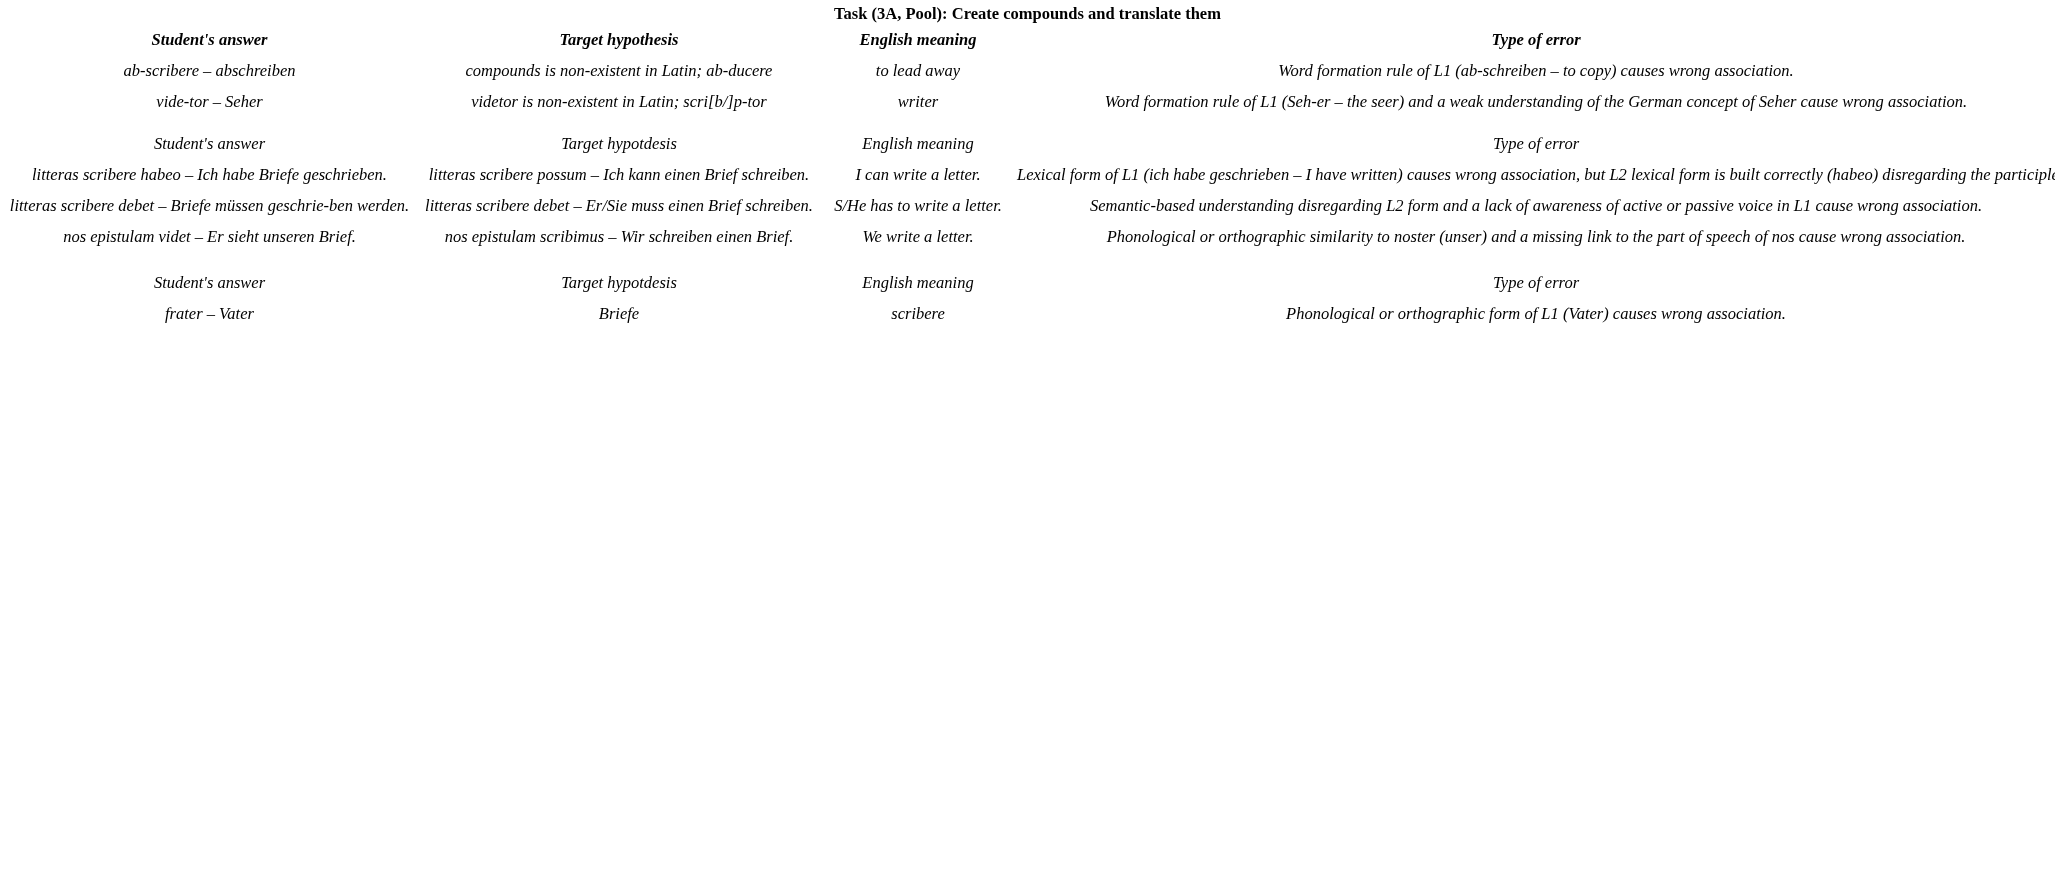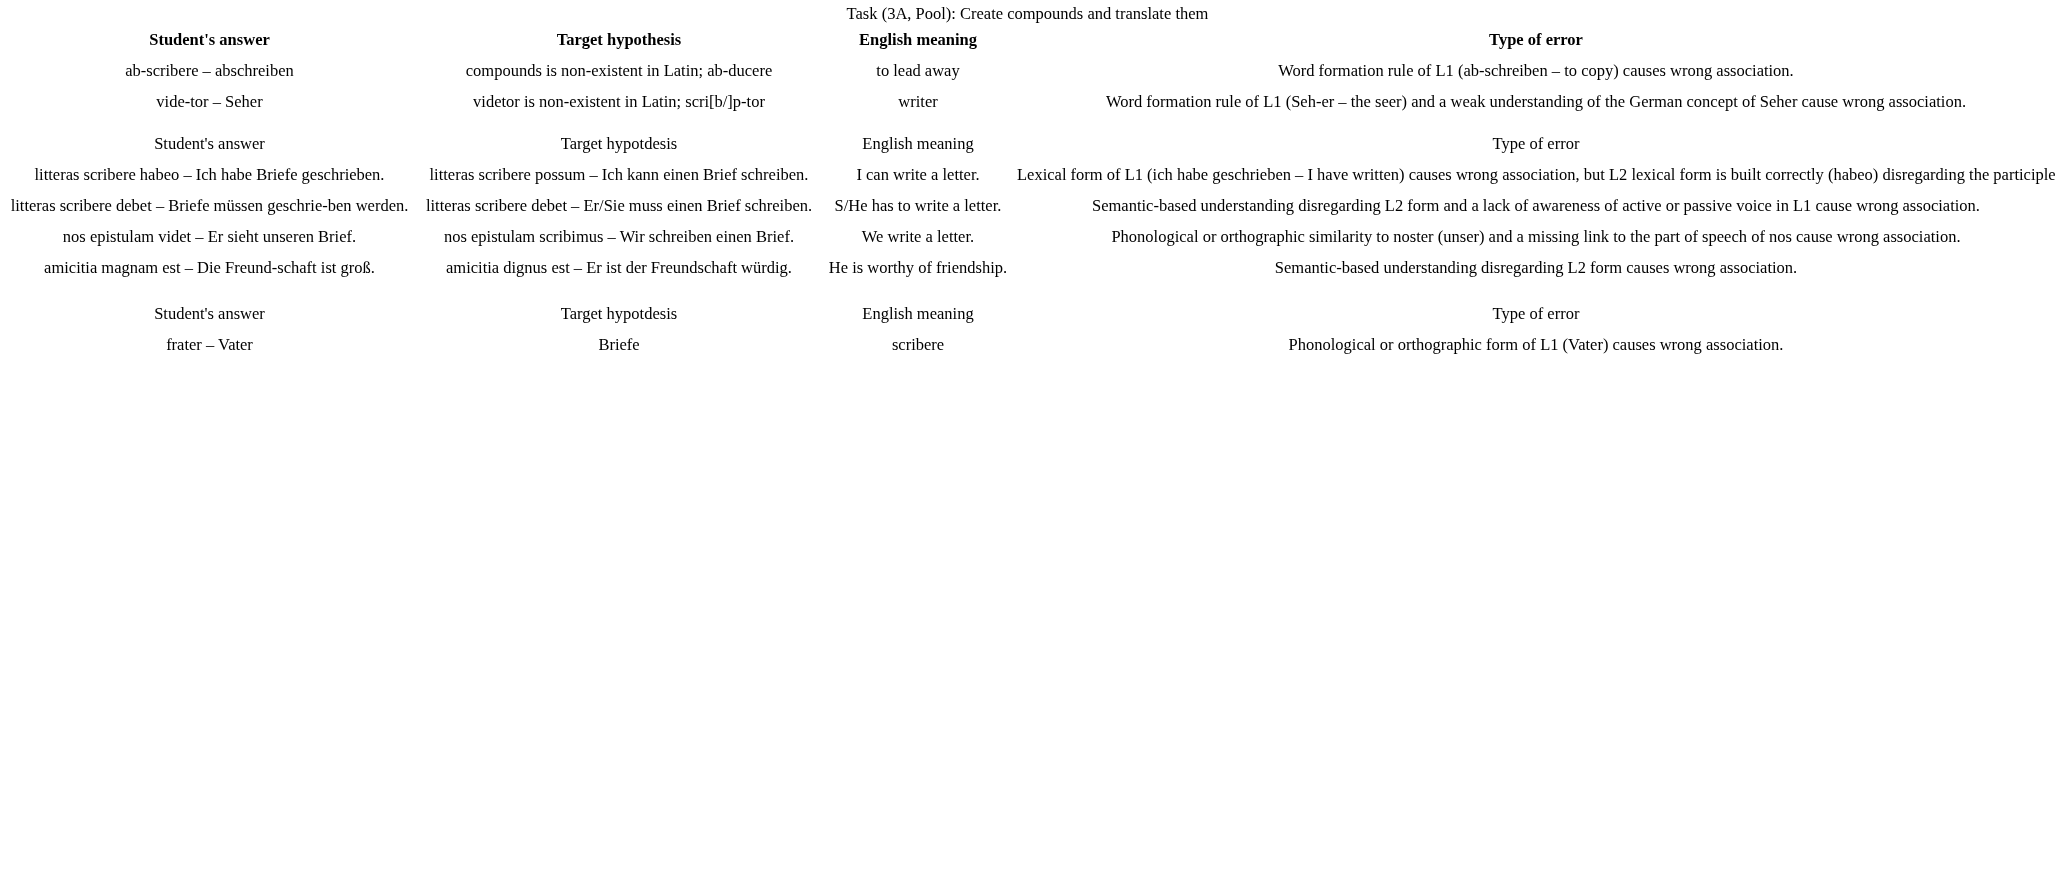--- a/index.html
+++ b/index.html
@@ -19,21 +19,21 @@
     width: 2055px;
     height: 885px;
   }
 
   .task-section {
     width: 2055px;
   }
 
   .task-title {
     text-align: center;
-    font-weight: normal;
+    font-weight: bold;
     font-size: 16.5px;
     line-height: 1;
     padding-top: 6px;
     padding-bottom: 0;
     white-space: nowrap;
   }
   
   .task-title.regular {
     font-weight: normal;
     font-size: 16.5px;
@@ -45,20 +45,21 @@
     table-layout: fixed;
   }
   table.tbl th,
   table.tbl td {
     border: none;
     padding: 0;
     vertical-align: top;
     font-size: 16.5px;
     line-height: 1;
     white-space: nowrap;
+    font-style: italic;
   }
 
   table.tbl thead th {
     text-align: center;
     font-weight: bold;
     height: 25px;
     padding-top: 9px;
   }
   table.tbl.light thead th {
     font-weight: normal;
@@ -162,26 +163,20 @@
           <td class="c2">litteras scribere debet – Er/Sie muss einen Brief schreiben.</td>
           <td class="c3">S/He has to write a letter.</td>
           <td class="c4">Semantic-based understanding disregarding L2 form and a lack of awareness of active or passive voice in L1 cause wrong association.</td>
         </tr>
         <tr>
           <td class="c1">nos epistulam videt – Er sieht unseren Brief.</td>
           <td class="c2">nos epistulam scribimus – Wir schreiben einen Brief.</td>
           <td class="c3">We write a letter.</td>
           <td class="c4">Phonological or orthographic similarity to noster (unser) and a missing link to the part of speech of nos cause wrong association.</td>
         </tr>
-        <tr>
-          <td class="c1">amicitia magnam est – Die Freund-schaft ist groß.</td>
-          <td class="c2">amicitia dignus est – Er ist der Freundschaft würdig.</td>
-          <td class="c3">He is worthy of friendship.</td>
-          <td class="c4">Semantic-based understanding disregarding L2 form causes wrong association.</td>
-        </tr>
       </tbody>
     </table>
   </div>
 
   <div class="spacer-3"></div>
 
   <div class="task-section">
 
     <table class="tbl light">
       <colgroup>

